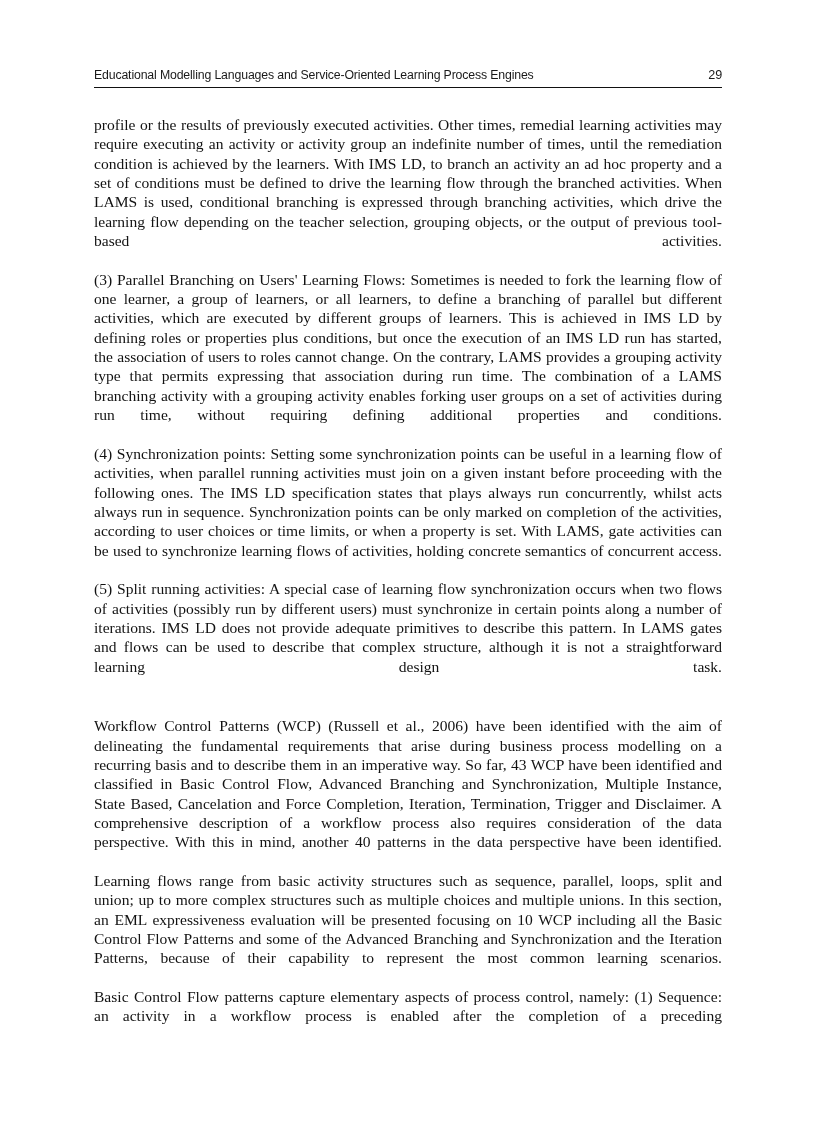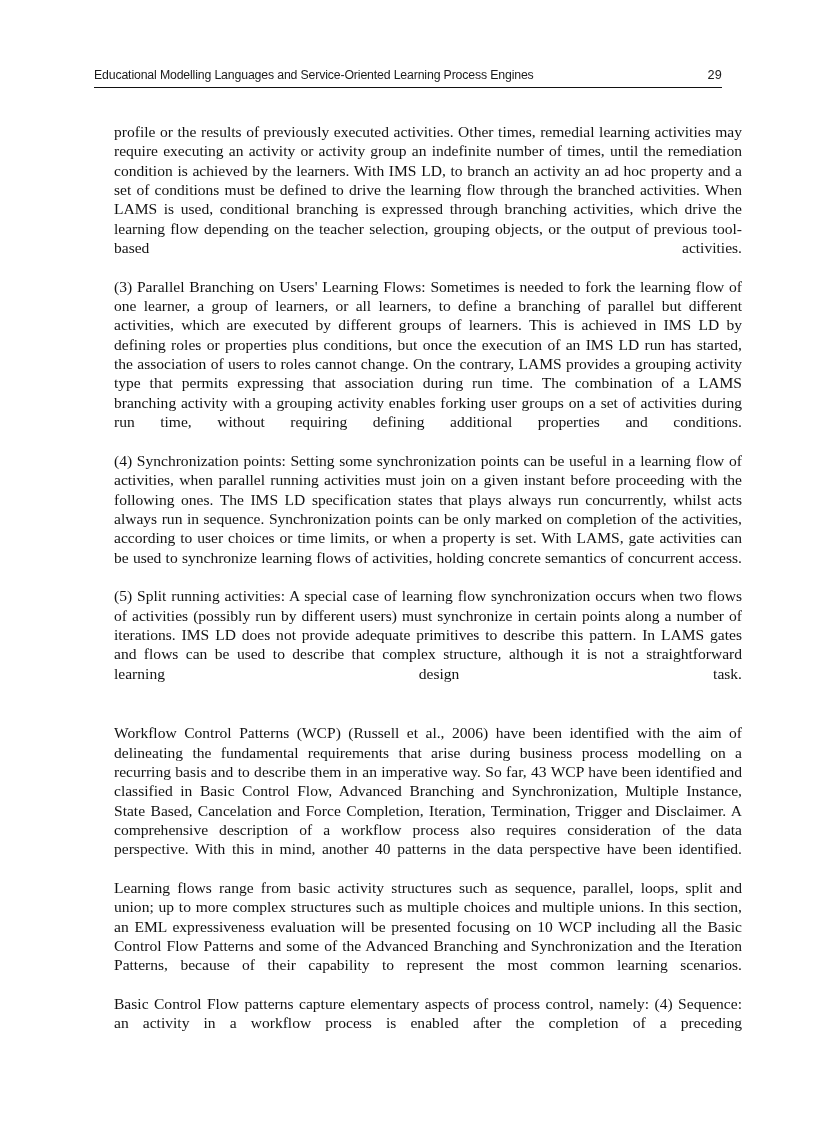--- a/index.html
+++ b/index.html
@@ -39,38 +39,36 @@
     font-size: 12.3px;
     letter-spacing: -0.15px;
     color: #1a1a1a;
     white-space: nowrap;
   }
   .running-head-title { flex: 0 1 auto; }
   .running-head-pageno {
     flex: 0 0 auto;
     font-size: 12.6px;
     padding-left: 12px;
-    font-family: Liberation Mono, monospace;
   }
   .head-rule {
     position: absolute;
     left: 94px;
     top: 87px;
     width: 628px;
     height: 0;
     border-top: 1.9px solid #111111;
   }
 
   
   .body-col {
     position: absolute;
     left: 94px;
-    top: 122px;
+    top: 115px;
     width: 628px;
-    margin-left: 20px;
   }
 
   .para {
     margin: 0;
     padding: 0;
     text-align: justify;
     text-justify: inter-word;
     font-family: "Liberation Serif", serif;
     font-size: 15.55px;
     line-height: 19.35px;
@@ -120,17 +118,17 @@
 
     <p class="para">(5) Split running activities: A special case of learning flow synchronization occurs when two flows of activities (possibly run by different users) must synchronize in certain points along a number of iterations. IMS LD does not provide adequate primitives to describe this pattern. In LAMS gates and flows can be used to describe that complex structure, although it is not a straightforward learning design task.</p>
 
     <div class="gap-before-heading"></div>
 
 
     <p class="para">Workflow Control Patterns (WCP) (Russell et al., 2006) have been identified with the aim of delineating the fundamental requirements that arise during business process modelling on a recurring basis and to describe them in an imperative way. So far, 43 WCP have been identified and classified in Basic Control Flow, Advanced Branching and Synchronization, Multiple Instance, State Based, Cancelation and Force Completion, Iteration, Termination, Trigger and Disclaimer. A comprehensive description of a workflow process also requires consideration of the data perspective. With this in mind, another 40 patterns in the data perspective have been identified.</p>
 
     <p class="para">Learning flows range from basic activity structures such as sequence, parallel, loops, split and union; up to more complex structures such as multiple choices and multiple unions. In this section, an EML expressiveness evaluation will be presented focusing on 10 WCP including all the Basic Control Flow Patterns and some of the Advanced Branching and Synchronization and the Iteration Patterns, because of their capability to represent the most common learning scenarios.</p>
 
-    <p class="para">Basic Control Flow patterns capture elementary aspects of process control, namely: (4) Sequence: an activity in a workflow process is enabled after the completion of a preceding</p>
+    <p class="para">Basic Control Flow patterns capture elementary aspects of process control, namely: (1) Sequence: an activity in a workflow process is enabled after the completion of a preceding</p>
 
   </div>
 
 </div>
 
 </body></html>

